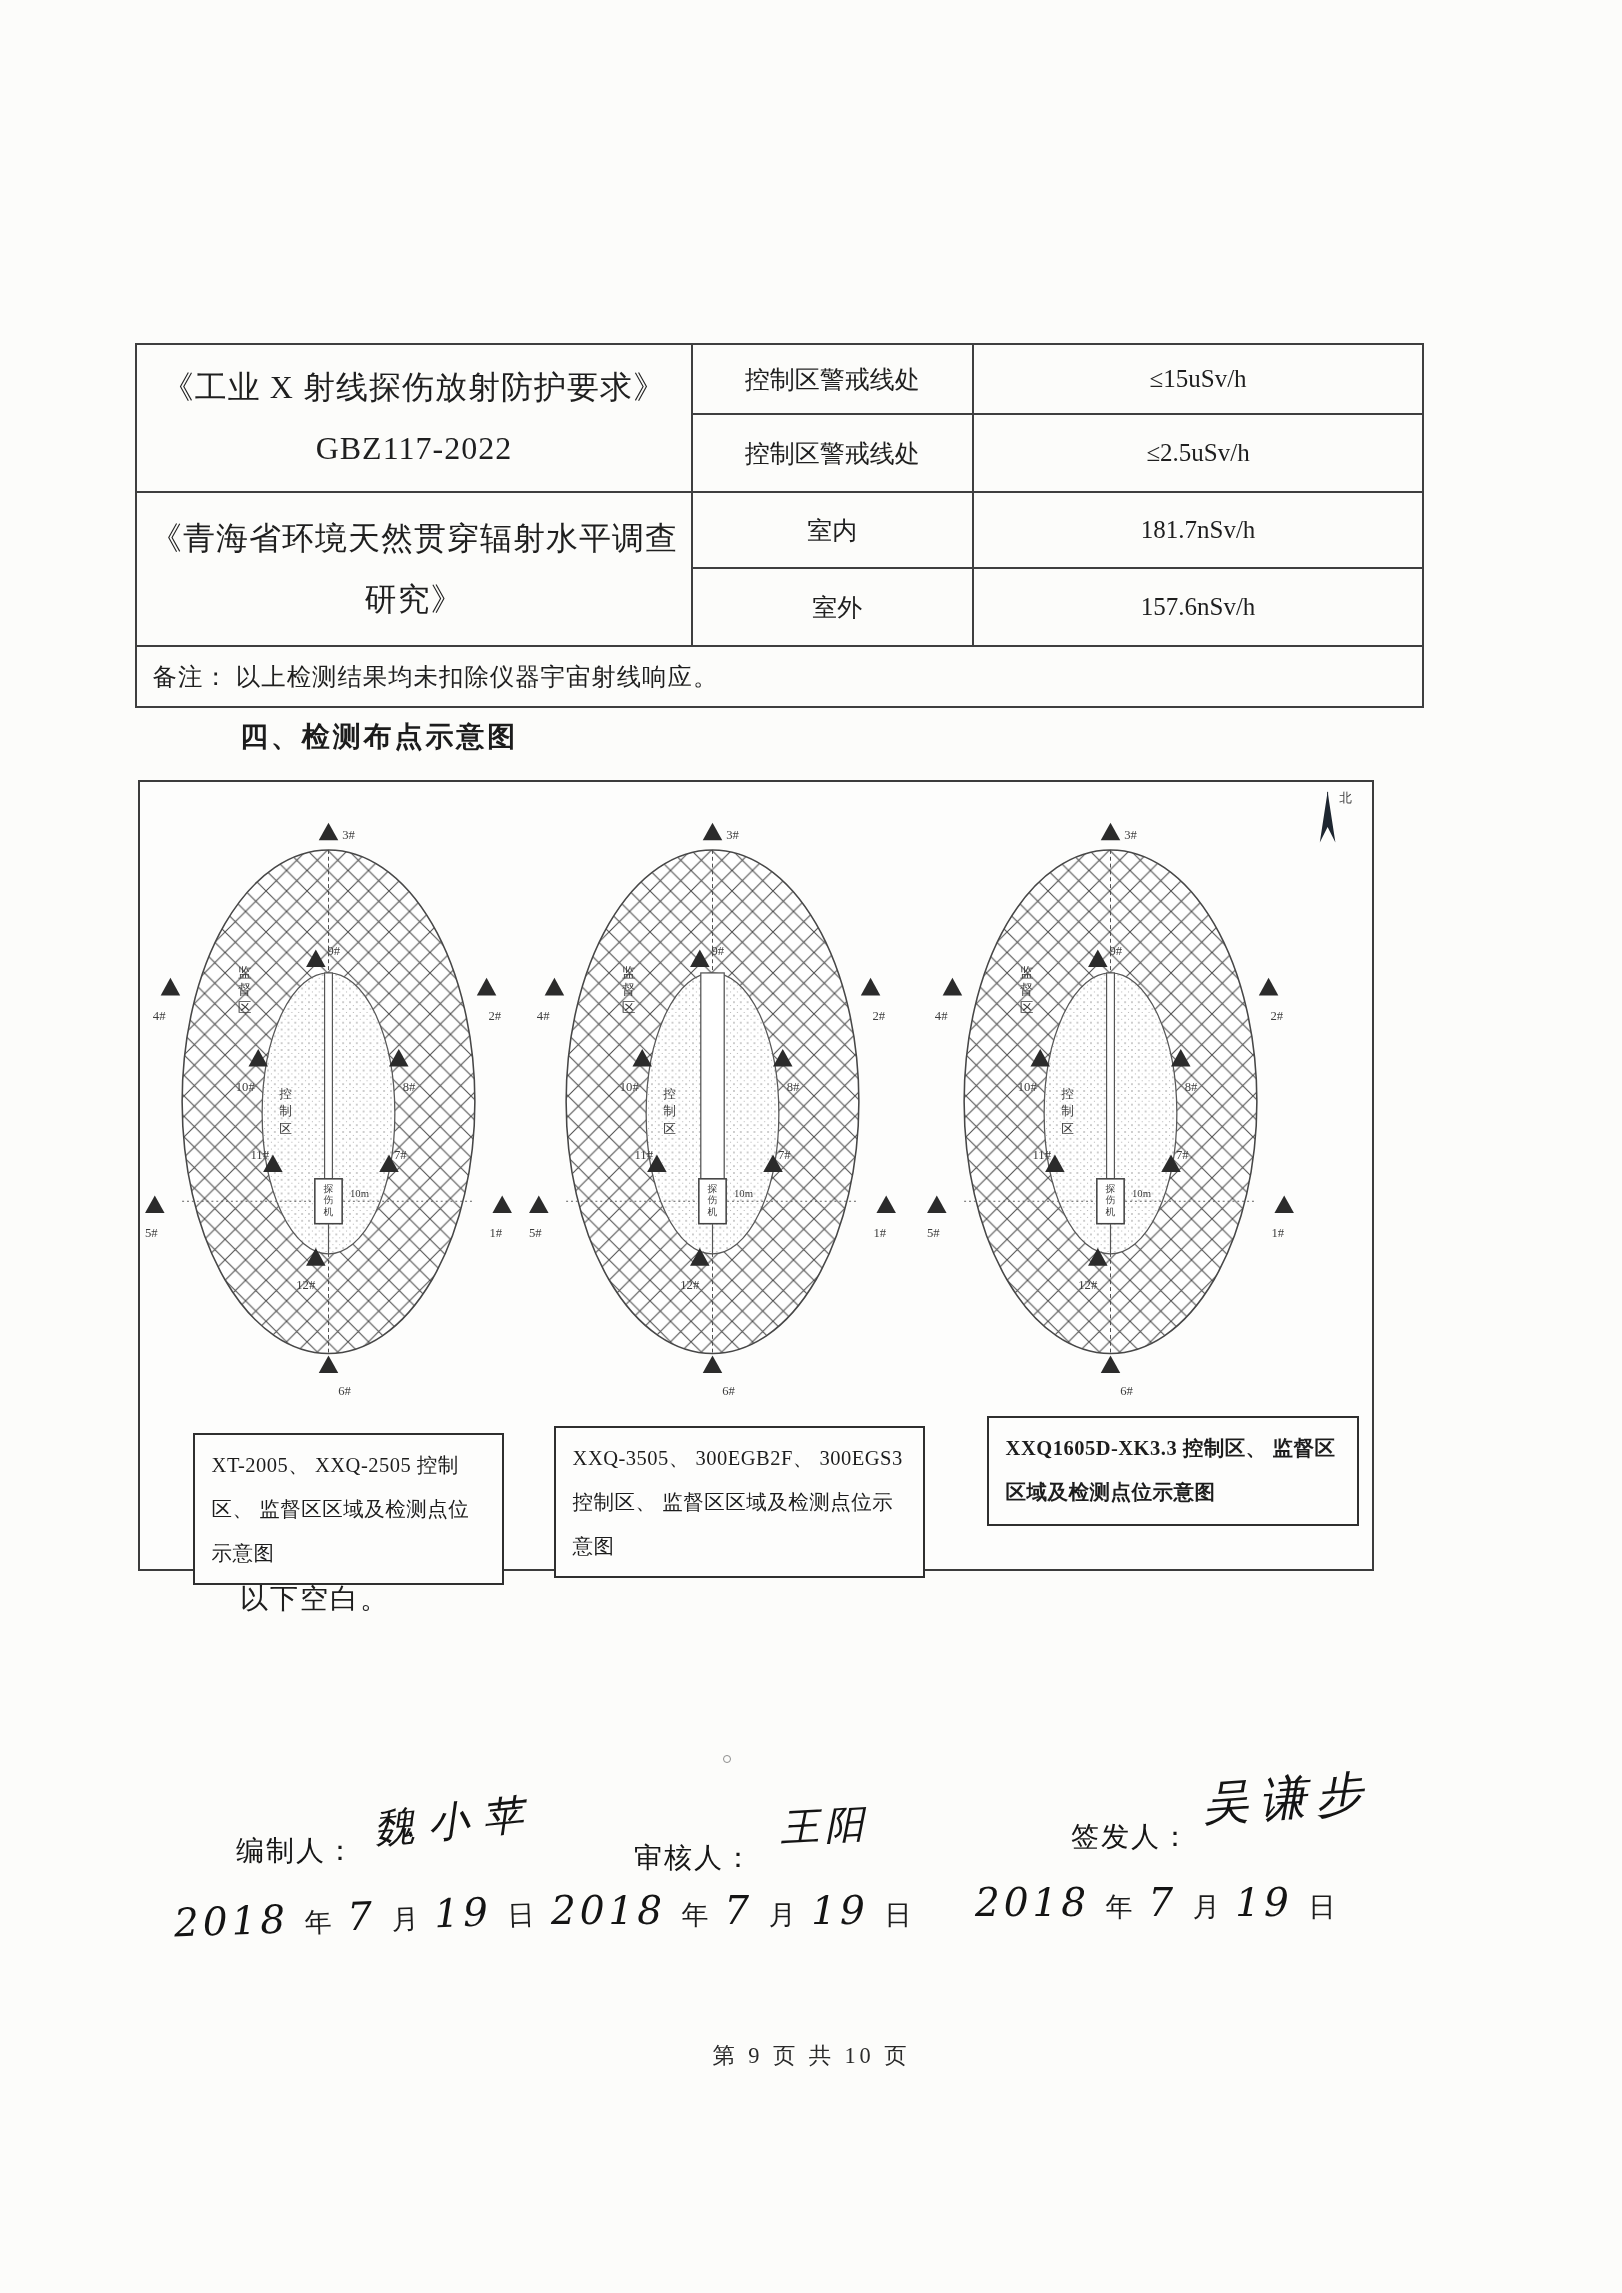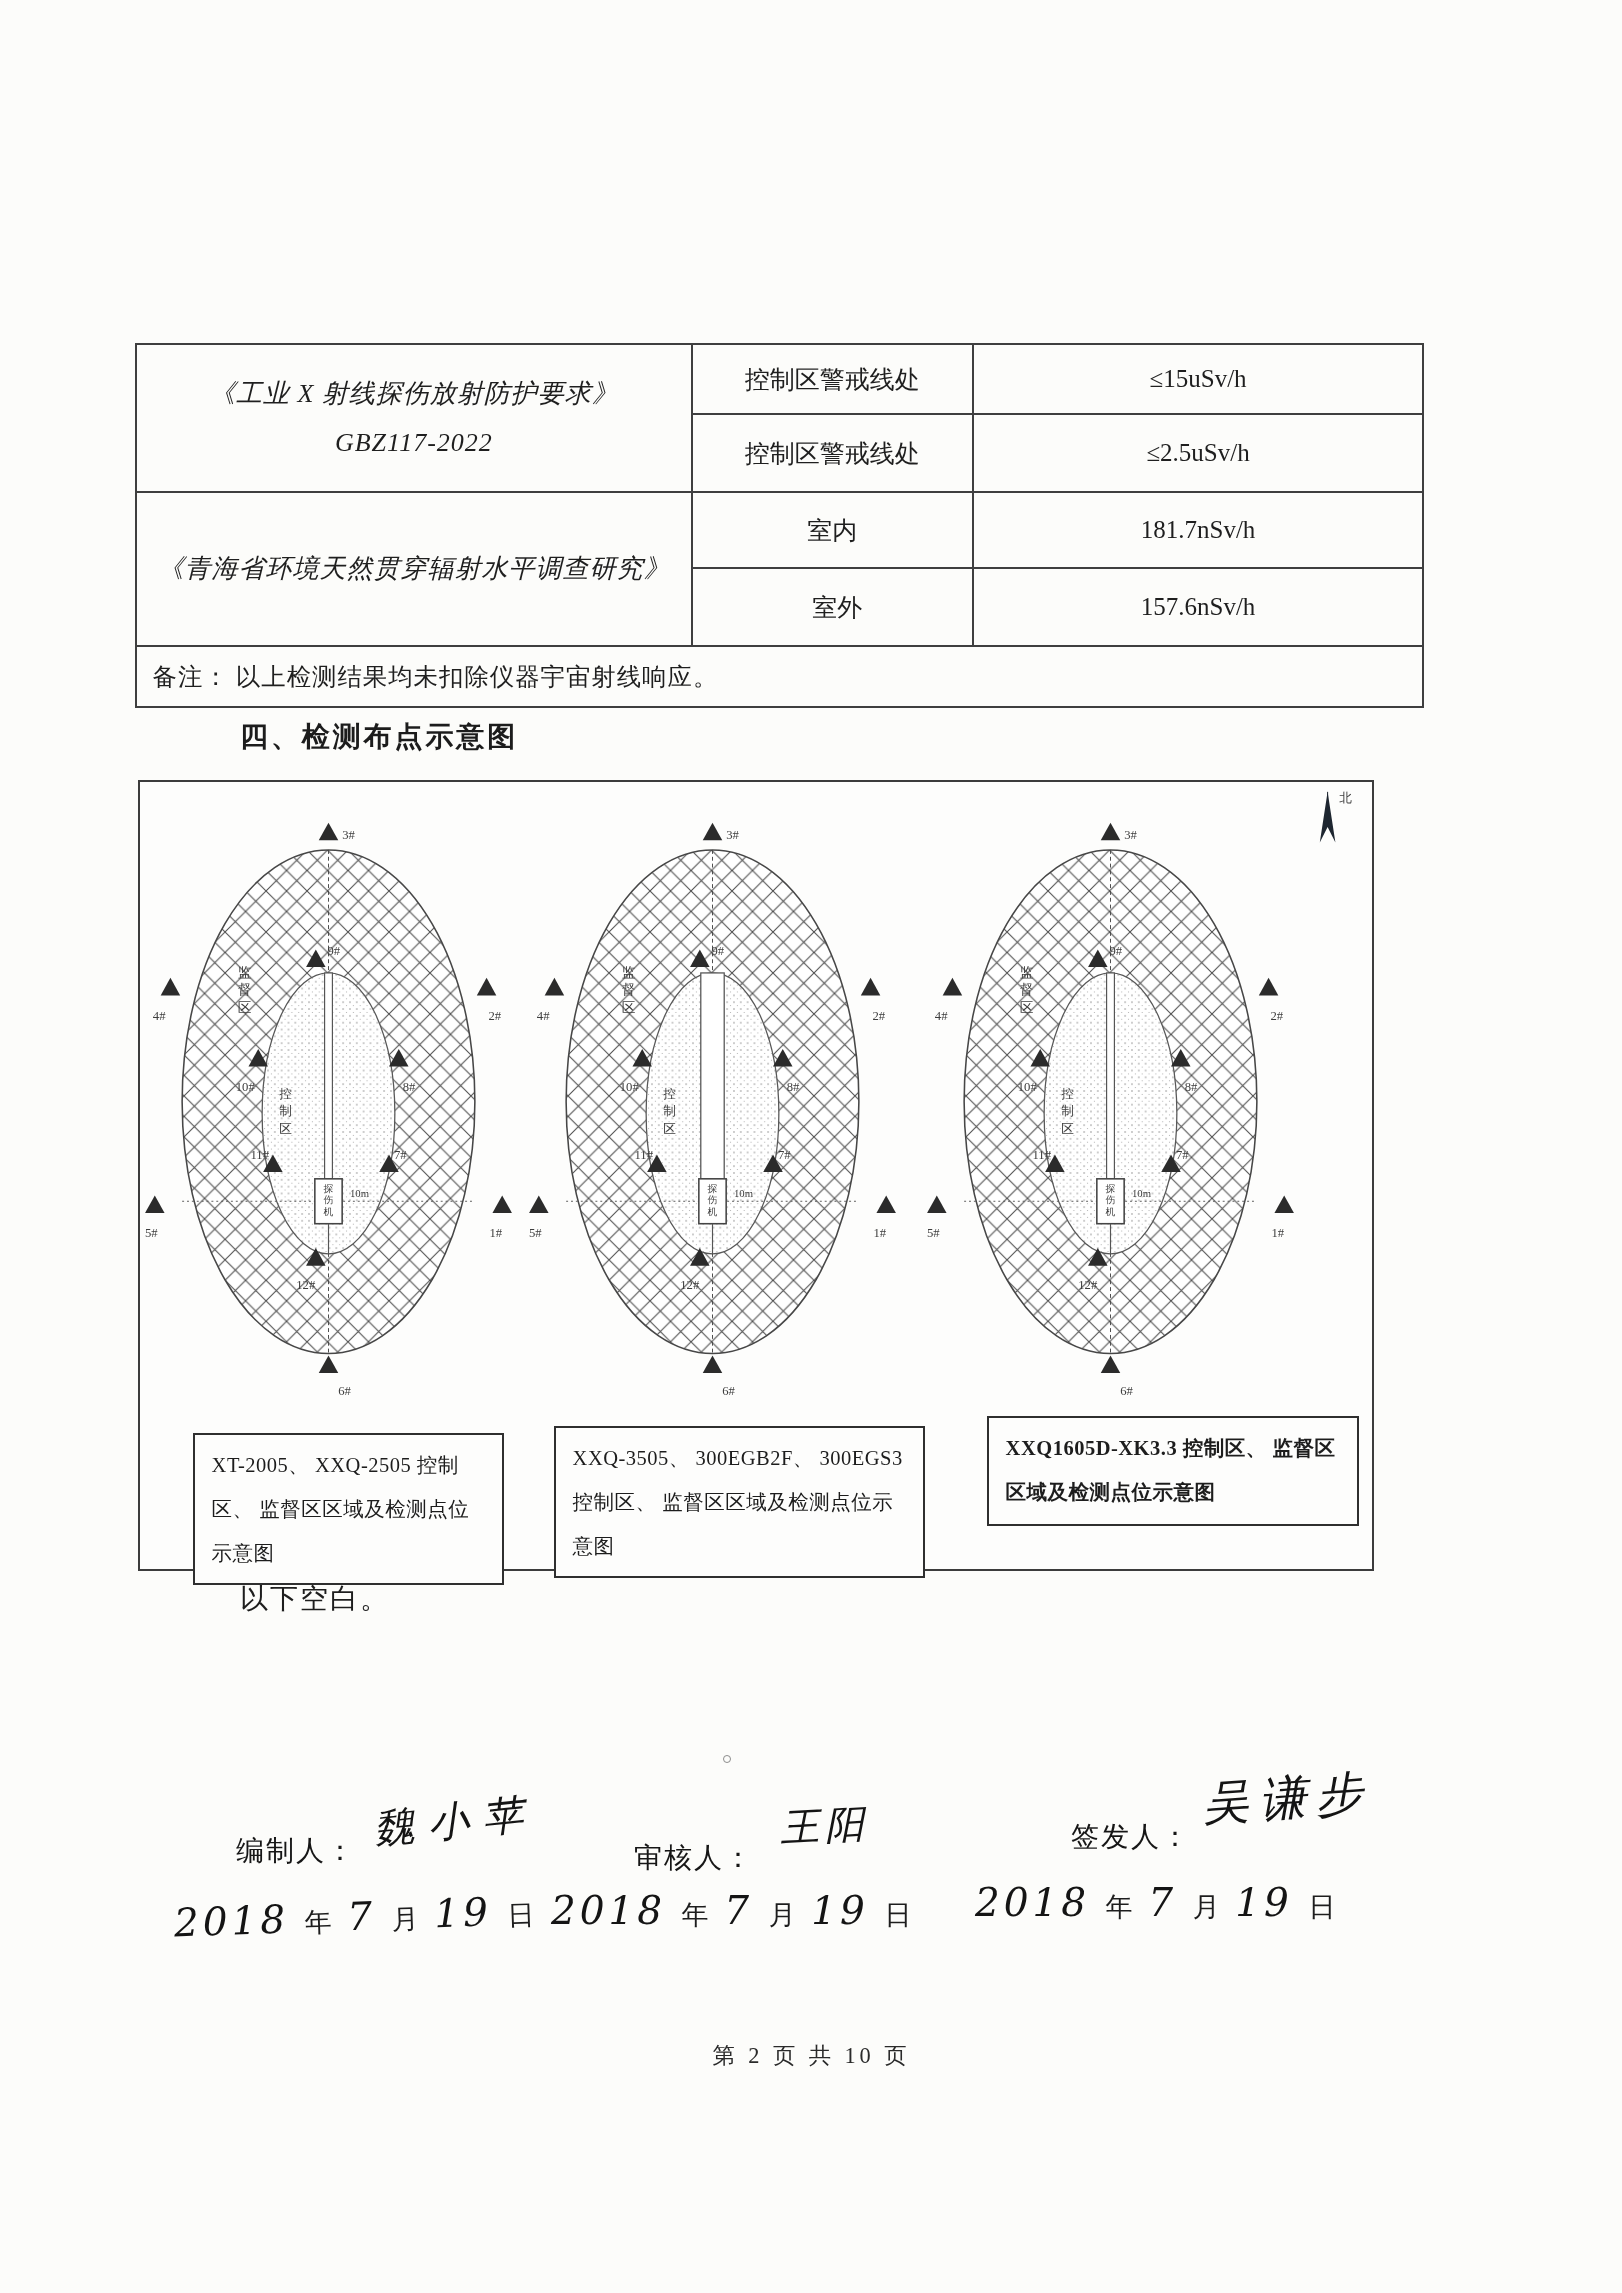--- a/index.html
+++ b/index.html
@@ -14,21 +14,21 @@
     position:absolute; left:135px; top:343px;
     border-collapse:collapse; table-layout:fixed;
   }
   .limits-table td {
     border:2px solid #3f3f3f; text-align:center; vertical-align:middle;
     font-size:25px; color:#1f1f1f; padding:0 5.9px;
   }
   .col-source { width:542px; }
   .col-loc    { width:257px; }
   .col-val    { width:437px; }
-  .src-line { line-height:1.9; font-size:26px; letter-spacing:1px;font-style:italic; }
+  .src-line { line-height:1.9; font-size:32px; letter-spacing:1px; }
   .remark-cell { text-align:left !important; padding:13.7px 15.6px !important; font-size:24.4px !important; letter-spacing:1px; }
   
   .section-heading {
     position:absolute; left:240px; top:718px;
     font-size:28px; font-weight:bold; letter-spacing:2.9px; color:#1c1c1c;font-family:Liberation Serif, serif;
   }
   
   .figure-box {
     position:absolute; left:138px; top:780px; width:1232px; height:787px;
     border:2px solid #3c3c3c; background:#fdfdfc;
@@ -320,15 +320,15 @@
   </div>
   <div id="date-2" class="date-row">
     <span class="num hw">2018</span>
       <span class="unit">年</span>
     <span class="num hw">7</span>
       <span class="unit">月</span>
     <span class="num hw">19</span>
       <span class="unit">日</span>
   </div>
 
-  <div class="page-footer">第 2 页 共 10 页</div>
+  <div class="page-footer">第 9 页 共 10 页</div>
 </div>
 
 
 </body></html>

